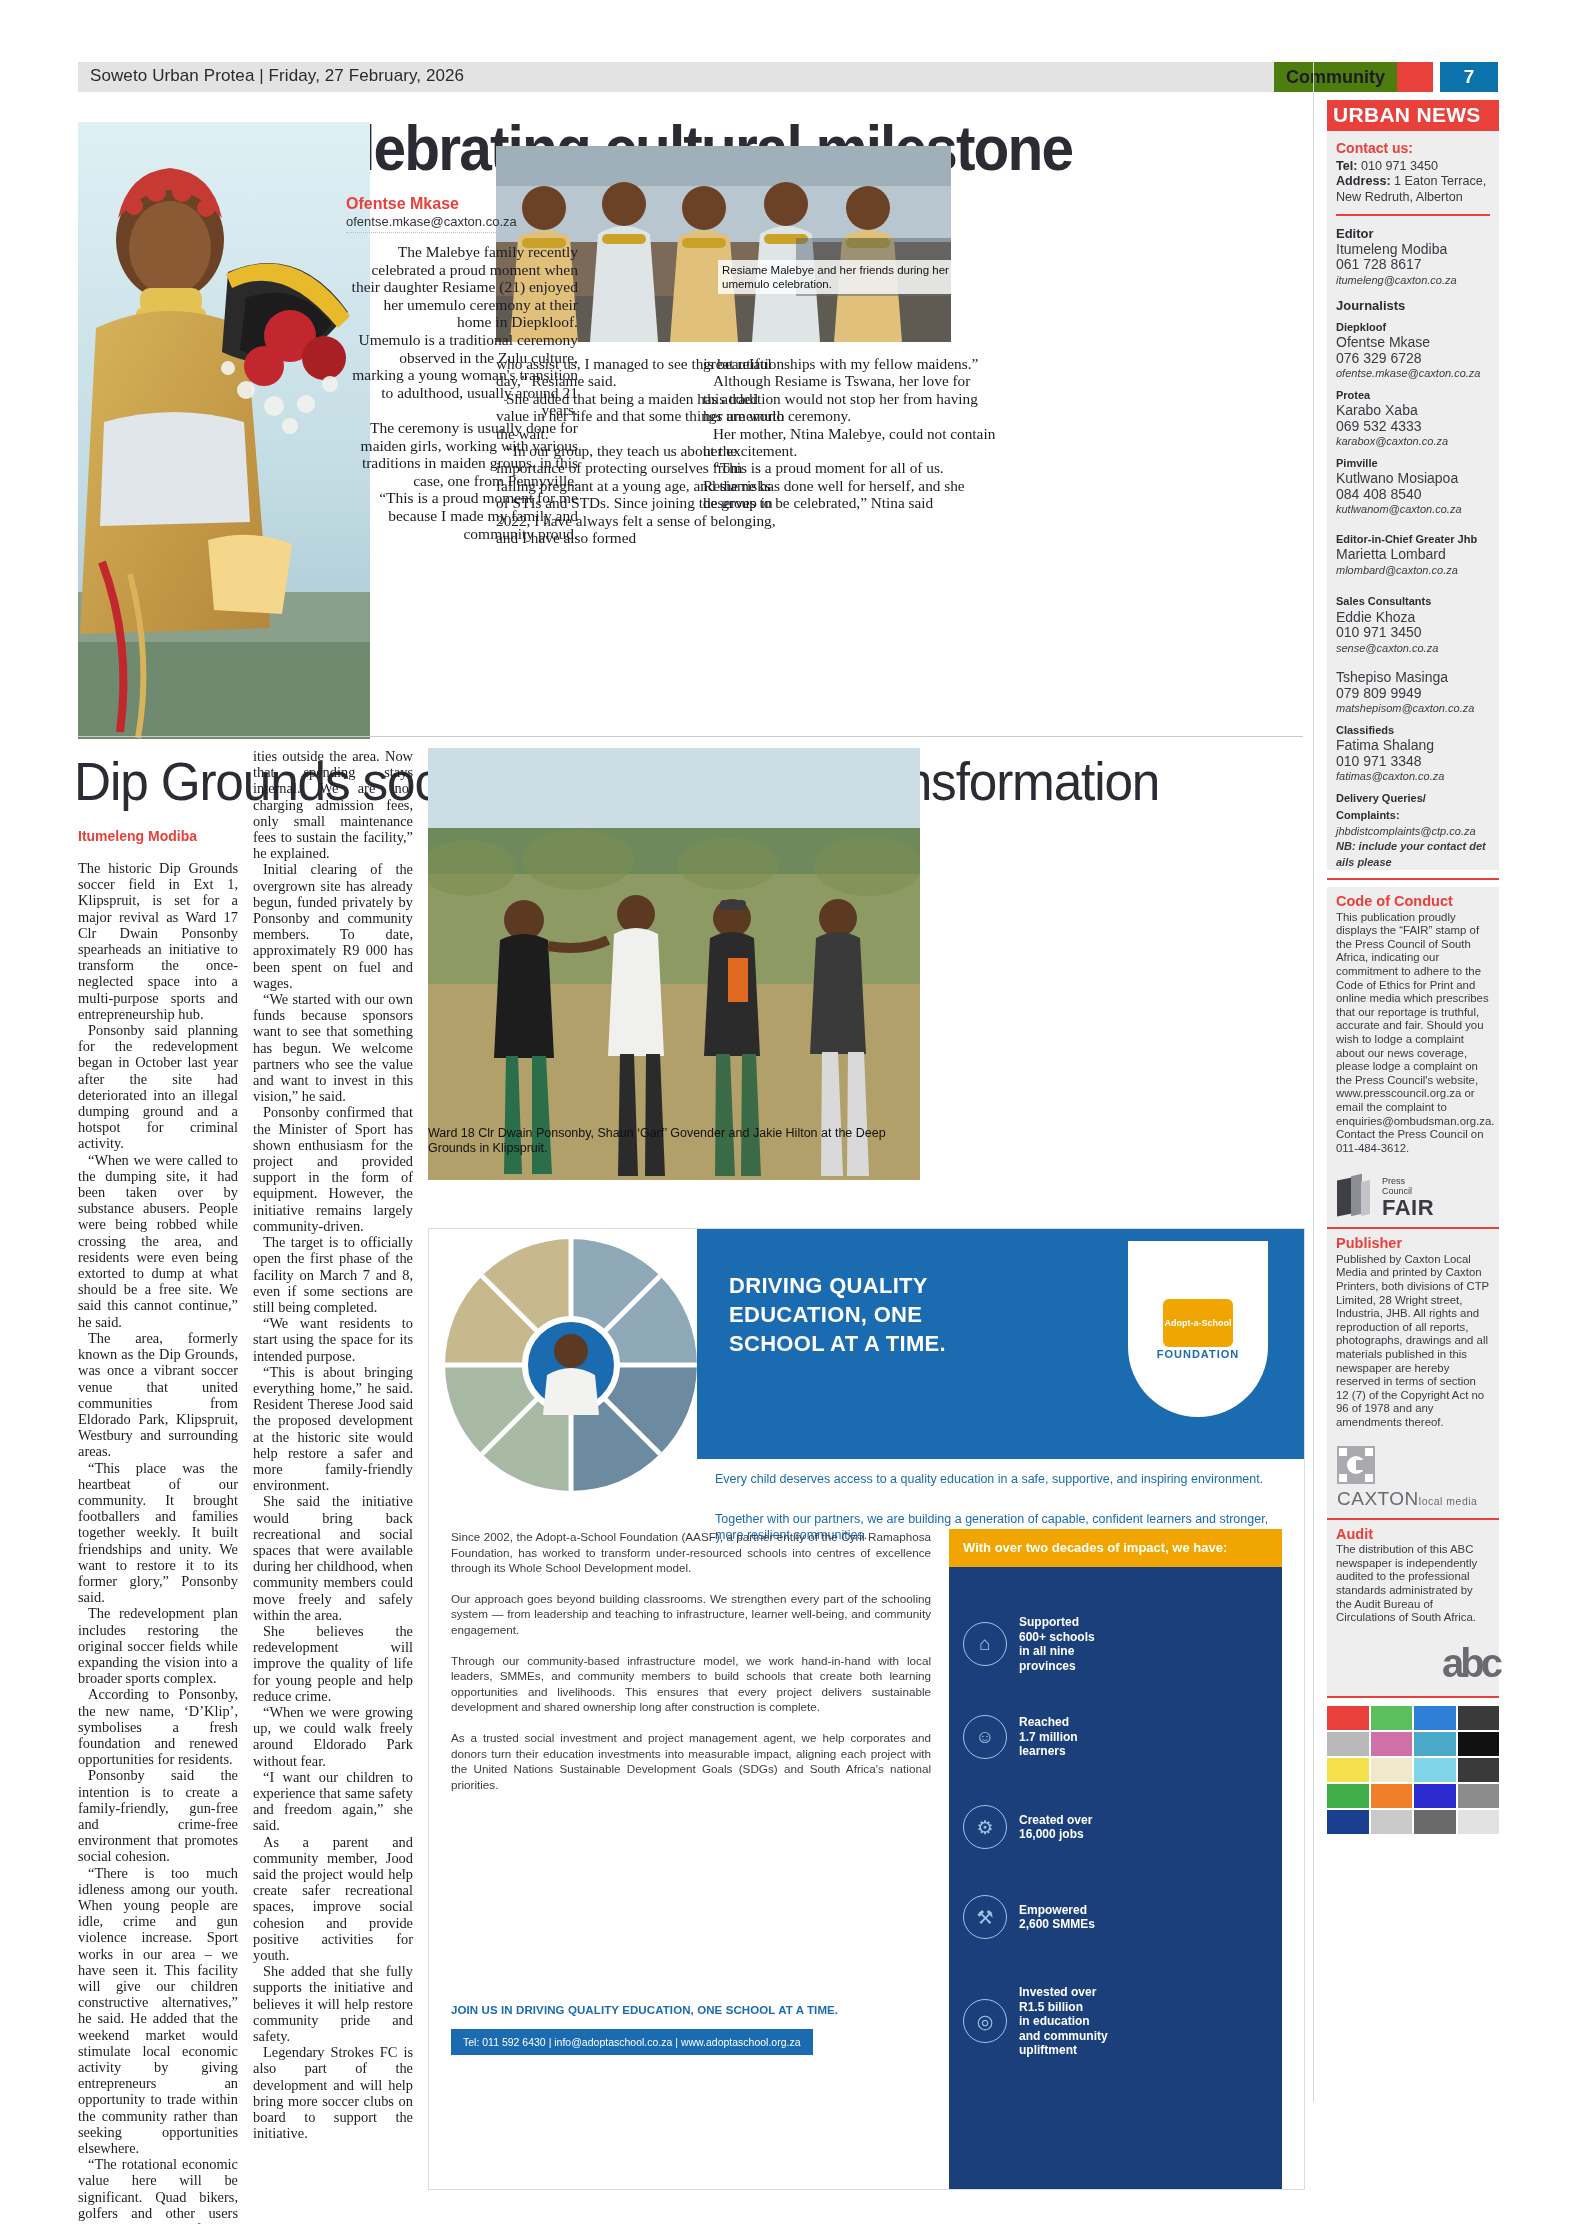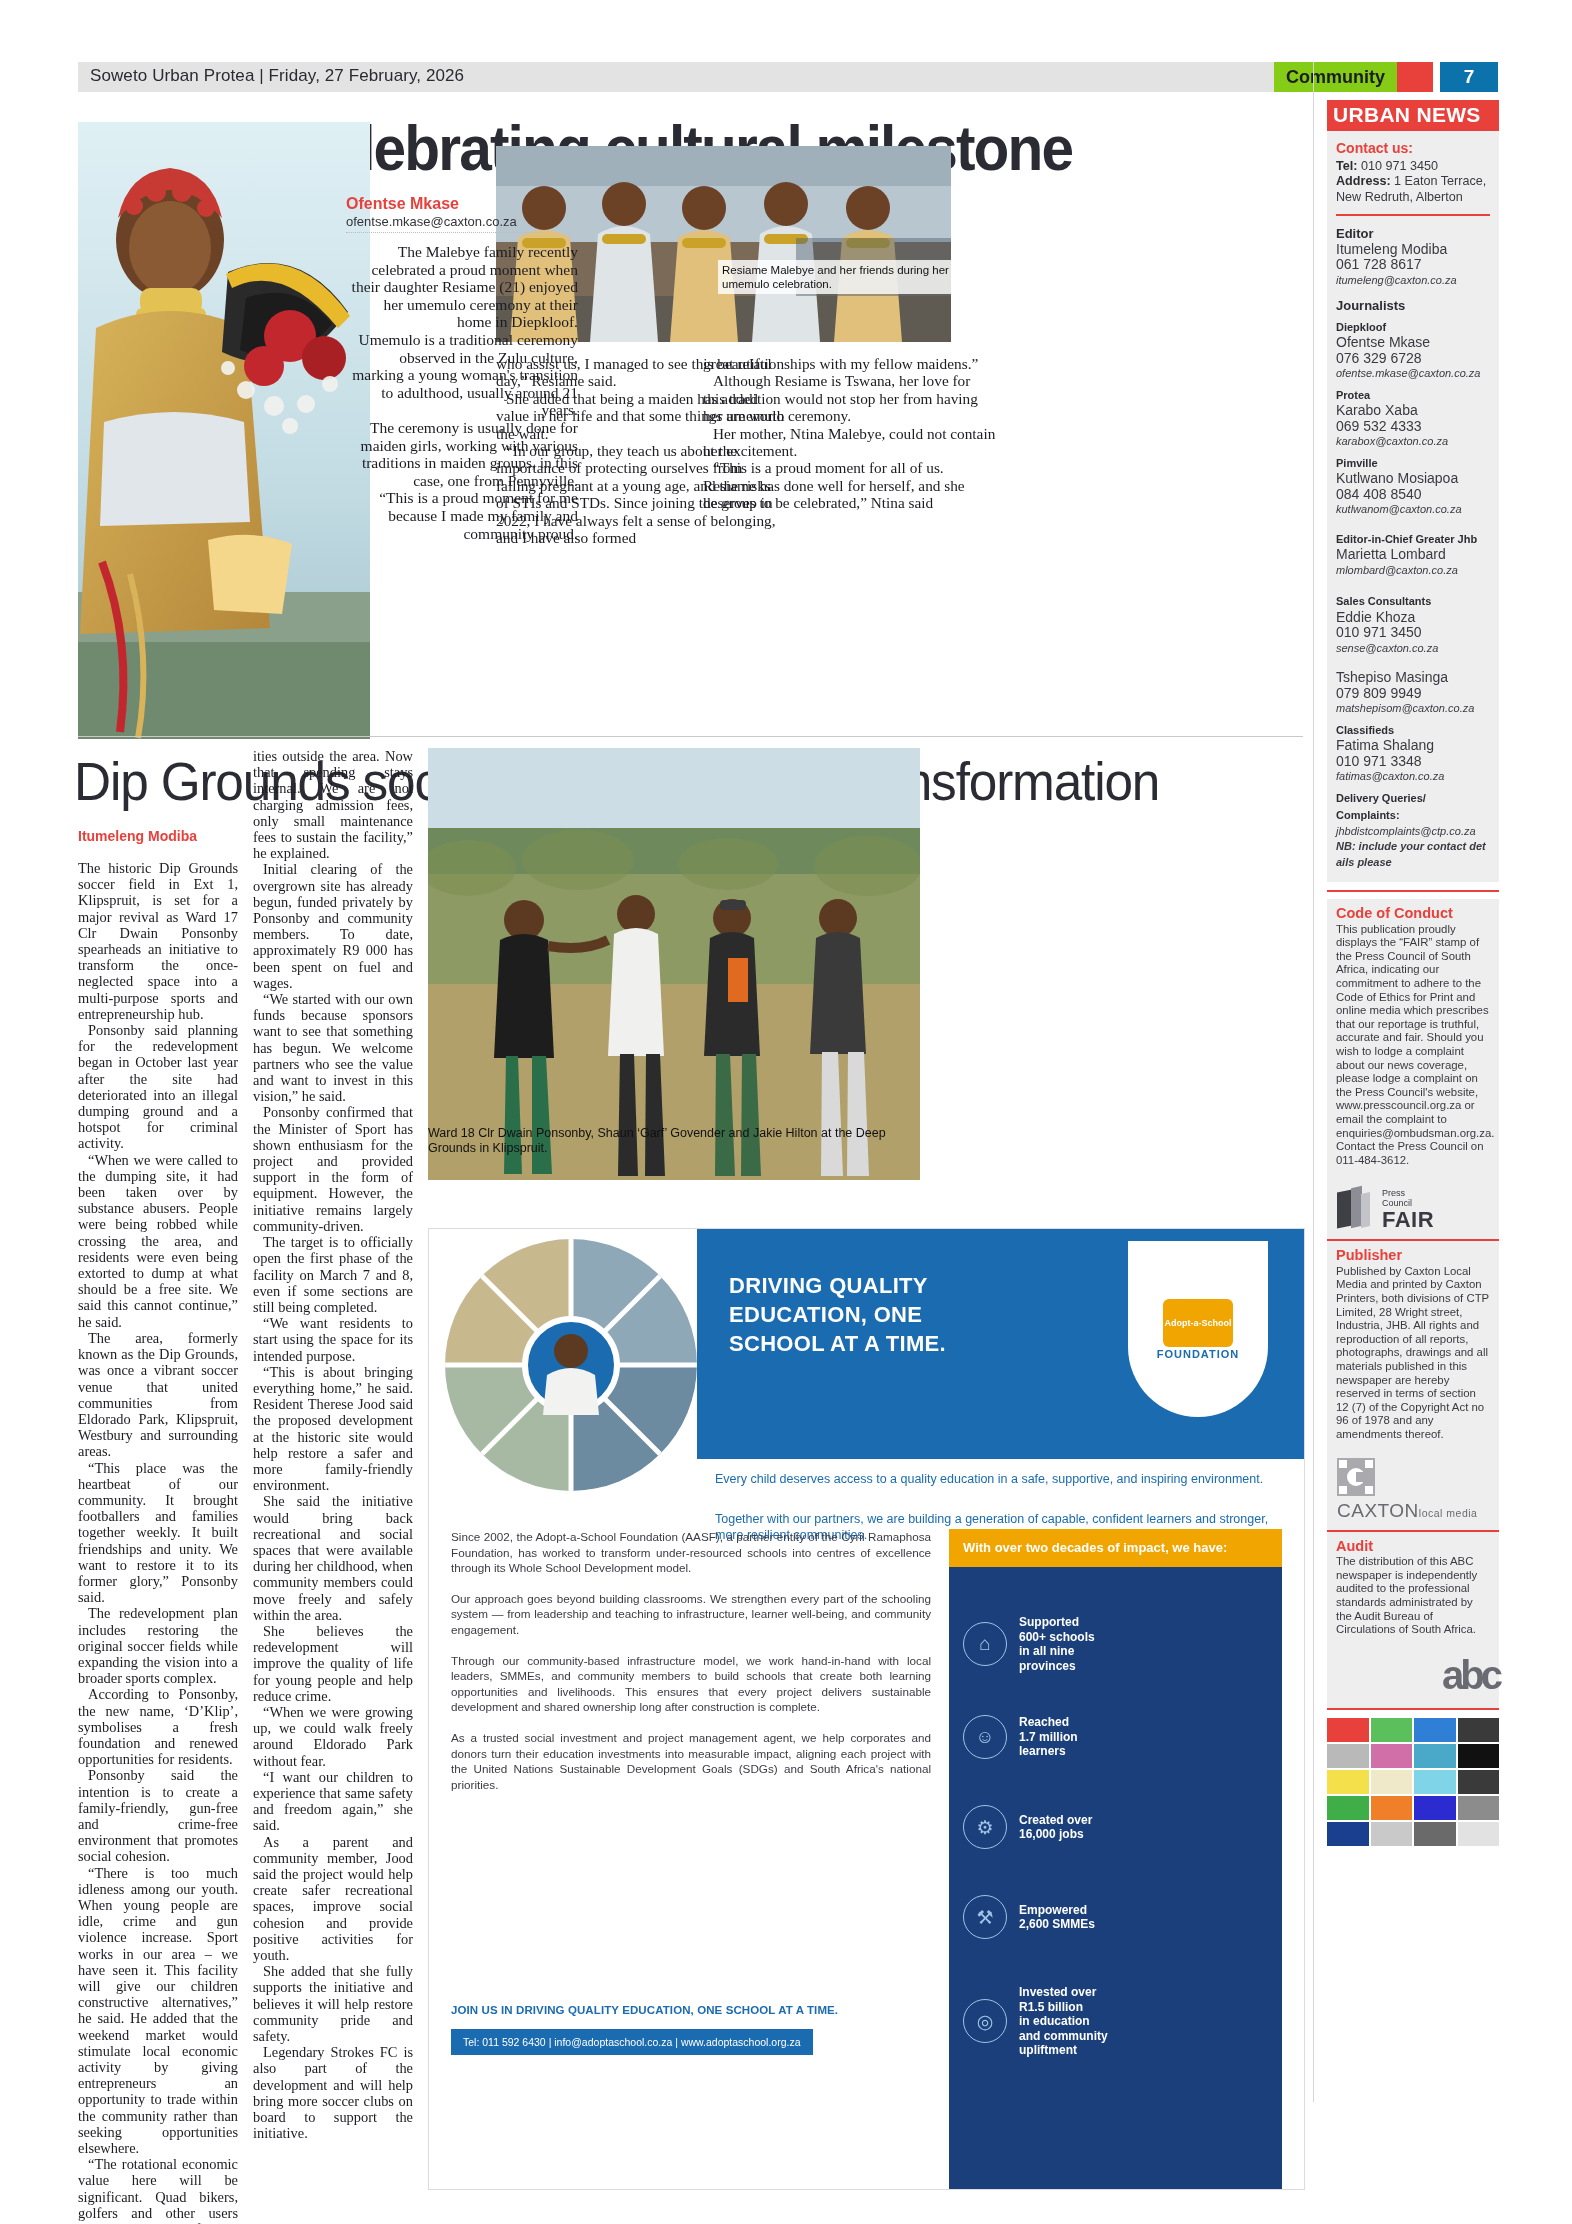--- a/index.html
+++ b/index.html
@@ -4,21 +4,21 @@
 <style>
   html,body{margin:0;padding:0;background:#ffffff;}
   body{width:1572px;height:2224px;font-family:"Liberation Serif",serif;color:#1c1c22;position:relative;overflow:hidden;}
   .page{position:absolute;left:0;top:0;width:1572px;height:2224px;background:#fff;}
 
   
   .masthead{position:absolute;left:78px;top:62px;width:1420px;height:30px;}
   .mh-strip{position:absolute;left:0;top:0;width:1200px;height:30px;background:#e3e3e3;}
   .mh-title{position:absolute;left:12px;top:4px;font-family:"Liberation Sans",sans-serif;font-size:17px;color:#2a2a30;letter-spacing:.1px;white-space:nowrap;}
   .mh-right{position:absolute;right:0;top:0;height:30px;display:flex;align-items:stretch;}
-  .mh-section{background:#84cc16;display:flex;align-items:center;padding:0 12px;font-family:"Liberation Sans",sans-serif;font-weight:bold;font-size:18px;color:#1c1c22;}
+  .mh-section{background:#4d7c0f;display:flex;align-items:center;padding:0 12px;font-family:"Liberation Sans",sans-serif;font-weight:bold;font-size:18px;color:#1c1c22;}
   .mh-red{width:36px;background:#e8413c;}
   .mh-gap{width:7px;background:#fff;}
   .mh-pagenum{width:58px;background:#0b72ab;color:#fff;font-family:"Liberation Sans",sans-serif;font-weight:bold;font-size:19px;display:flex;align-items:center;justify-content:center;}
 
   
   .maincol{position:absolute;left:78px;top:100px;width:1225px;height:2090px;}
 
   .headline1{position:absolute;left:210px;top:16px;width:1015px;font-family:"Liberation Sans",sans-serif;font-weight:bold;font-size:63px;line-height:64px;letter-spacing:-2.0px;color:#2b2b33;transform:scaleX(.93);transform-origin:left top;white-space:nowrap;}
 
   
@@ -67,21 +67,21 @@
   .ad-contact{position:absolute;left:22px;top:800px;height:26px;background:#1a6bb0;color:#fff;font-family:"Liberation Sans",sans-serif;font-size:10.5px;display:flex;align-items:center;padding:0 12px;}
   .ad-stats{position:absolute;left:520px;top:300px;width:333px;height:812px;background:#1a3f7a;}
   .ad-stats-hd{position:absolute;left:0;top:0;width:333px;background:#f0a500;color:#fff;font-family:"Liberation Sans",sans-serif;font-weight:bold;font-size:13px;line-height:18px;padding:10px 14px;box-sizing:border-box;}
   .stat{position:absolute;left:14px;display:flex;align-items:center;gap:12px;color:#fff;}
   .stat .ic{width:42px;height:42px;border-radius:50%;border:1.5px solid #9fc4e8;display:flex;align-items:center;justify-content:center;font-size:19px;color:#9fc4e8;}
   .stat .tx{font-family:"Liberation Sans",sans-serif;font-weight:bold;font-size:12px;line-height:14.5px;}
 
   
   .sidebar{position:absolute;left:1327px;top:100px;width:172px;}
   .sb-urban{background:#e8413c;color:#fff;font-family:"Liberation Sans",sans-serif;font-weight:bold;font-size:21px;letter-spacing:.3px;padding:3px 6px 4px 6px;}
-  .sb-panel{background:#eeeeee;padding:10px 9px 12px 9px;font-family:"Liberation Sans",sans-serif;font-size:12.6px;line-height:15.5px;color:#3a3a42;}
+  .sb-panel{background:#eeeeee;padding:10px 9px 0 9px;font-family:"Liberation Sans",sans-serif;font-size:12.6px;line-height:15.5px;color:#3a3a42;}
   .sb-h{font-weight:bold;color:#e8413c;font-size:14px;margin-bottom:2px;}
   .sb-b{font-weight:bold;color:#2c2c33;}
   .sb-hr{border-top:2px solid #e8413c;margin:9px 0 9px 0;}
   .sb-role{font-weight:bold;font-size:13px;color:#2c2c33;margin-top:10px;}
   .sb-sub{font-weight:bold;font-size:11px;color:#2c2c33;margin-top:6px;}
   .sb-name{font-size:14px;color:#3a3a42;}
   .sb-mail{font-style:italic;font-size:11px;color:#3a3a42;word-break:break-all;}
   .sb-box{background:#eeeeee;padding:8px 9px 10px 9px;font-family:"Liberation Sans",sans-serif;font-size:11.4px;line-height:13.6px;color:#3a3a42;margin-top:7px;}
   .sb-box .ttl{font-weight:bold;color:#e8413c;font-size:14.5px;margin-bottom:2px;}
   .sb-topline{border-top:2px solid #e8413c;}

